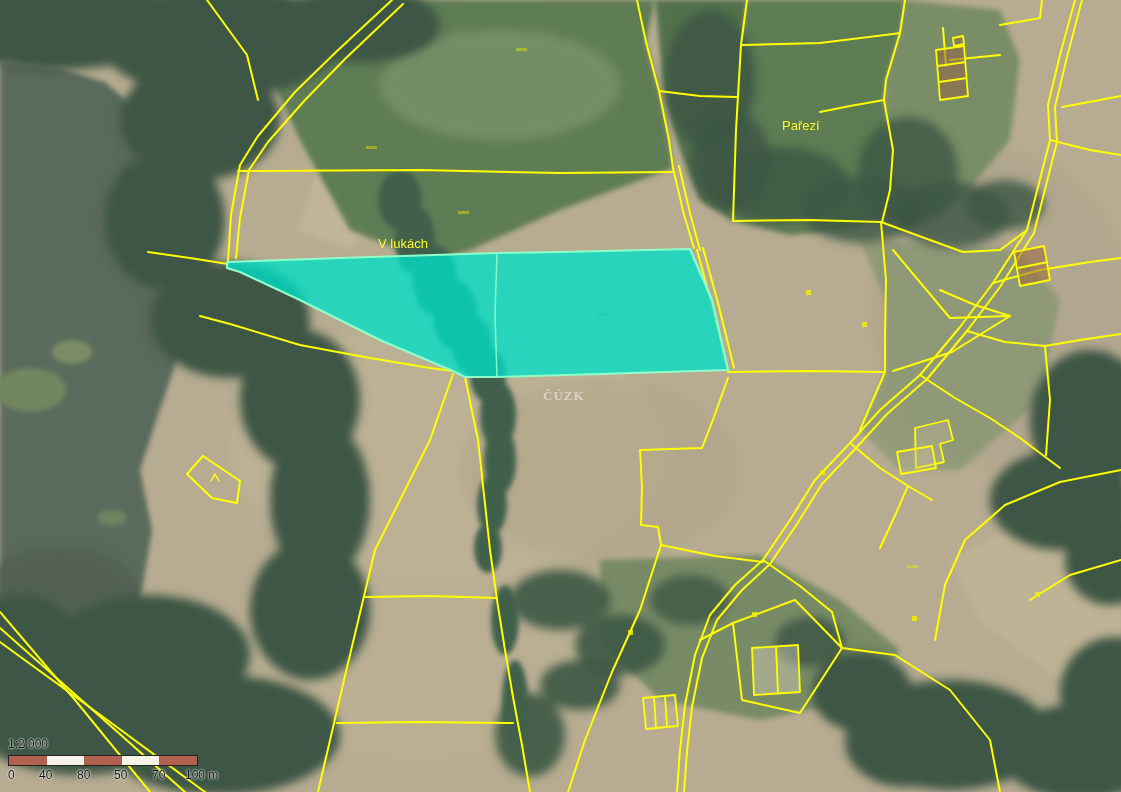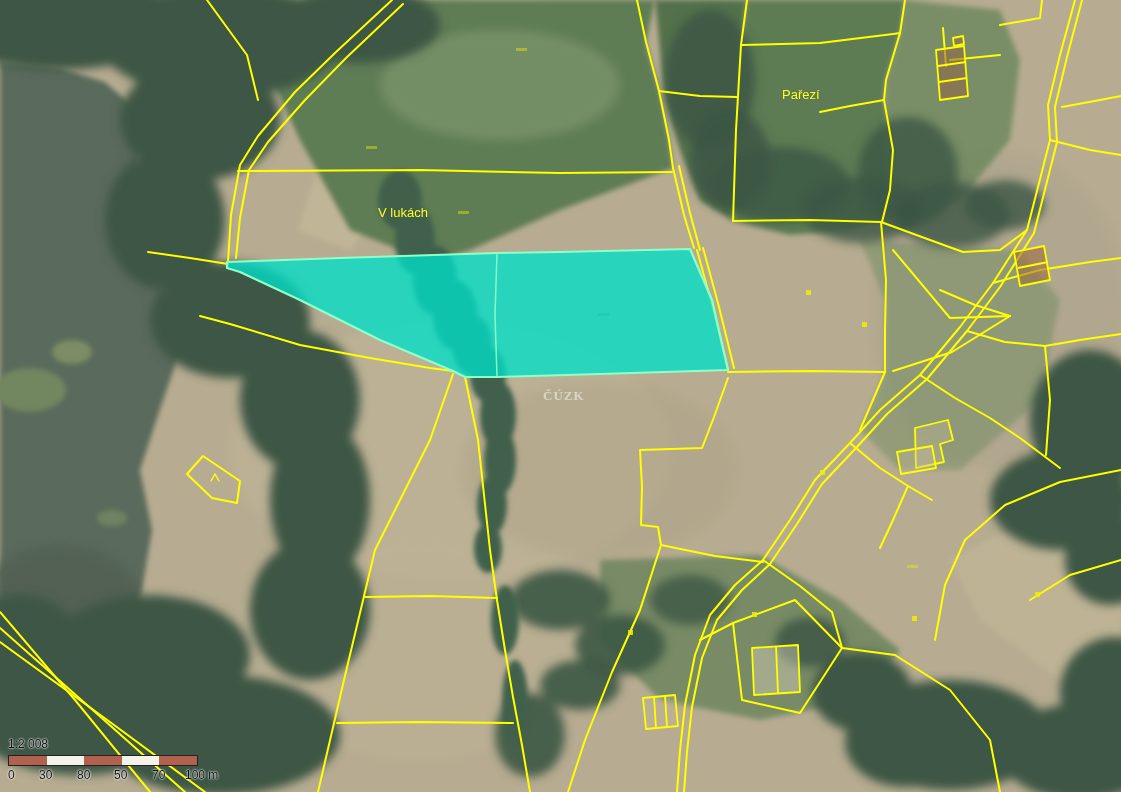--- a/index.html
+++ b/index.html
@@ -4,21 +4,21 @@
 <style>
   html,body{margin:0;padding:0;background:#222;}
   #stage{
     position:relative;width:1121px;height:792px;overflow:hidden;
     background:#b7ac91;font-family:"Liberation Sans",sans-serif;
     user-select:none;
   }
   #map-svg{position:absolute;left:0;top:0;}
   .map-label{
     position:absolute;color:#ffff2e;font-size:13px;line-height:13px;
-    white-space:nowrap;text-shadow:0 0 1px rgba(60,60,0,.4);
+    white-space:nowrap;text-shadow:0 0 1px rgba(60,60,0,.4);margin-top:31px;
   }
   .watermark{
     position:absolute;color:rgba(255,255,255,.5);font-weight:bold;
     font-size:13px;letter-spacing:1px;white-space:nowrap;
   }
   #scalebar{position:absolute;left:8px;top:737px;width:230px;}
   #scale-ratio{font-size:12px;color:#111;text-shadow:0 0 2px #fff,0 0 2px #fff;}
   #sb-bar{
     display:flex;width:188px;height:9px;margin-top:4px;
     border:1px solid #222;box-sizing:content-box;background:#fff;
@@ -223,31 +223,31 @@
     </g>
   </svg>
 
   <div class="map-label" style="left:782px;top:88px;">Pařezí</div>
 
   <div class="map-label" style="left:378px;top:206px;">V lukách</div>
 
   <div class="watermark" style="left:543px;top:388px;font-family:Liberation Serif, serif;">ČÚZK</div>
 
   <div id="scalebar">
-    <div id="scale-ratio">1:2 008</div>
+    <div id="scale-ratio">1:2 000</div>
     <div id="sb-bar">
       <div class="sb-seg" style="background: rgb(178, 97, 78);"></div>
       <div class="sb-seg" style="background: rgb(245, 242, 234);"></div>
       <div class="sb-seg" style="background: rgb(178, 97, 78);"></div>
       <div class="sb-seg" style="background: rgb(245, 242, 234);"></div>
       <div class="sb-seg" style="background: rgb(178, 97, 78);"></div>
     </div>
     <div id="sb-ticks">
       <span style="left:0px">0</span>
-      <span style="left:31px">30</span>
+      <span style="left:31px">40</span>
       <span style="left:69px">80</span>
       <span style="left:106px">50</span>
       <span style="left:144px">70</span>
       <span style="left:177px">100 m</span>
     </div>
   </div>
 
 </div>
 
 </body></html>

